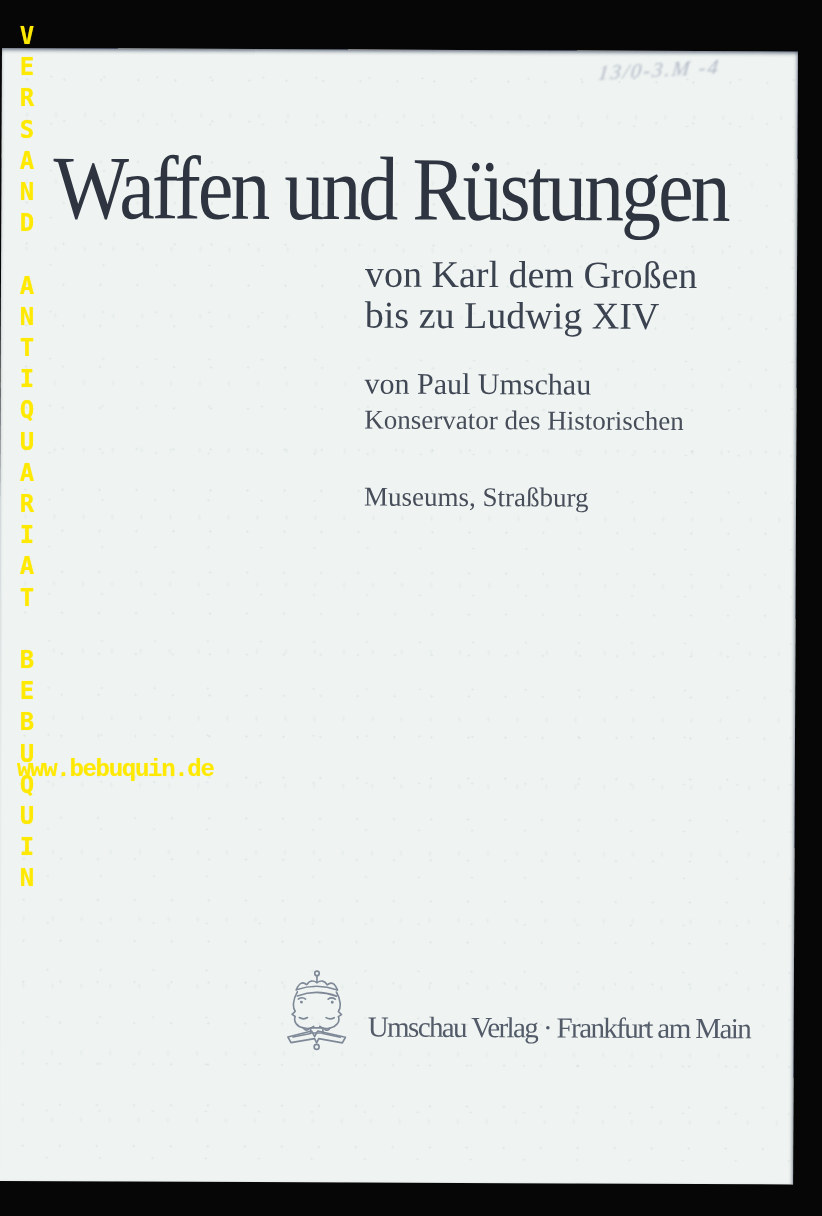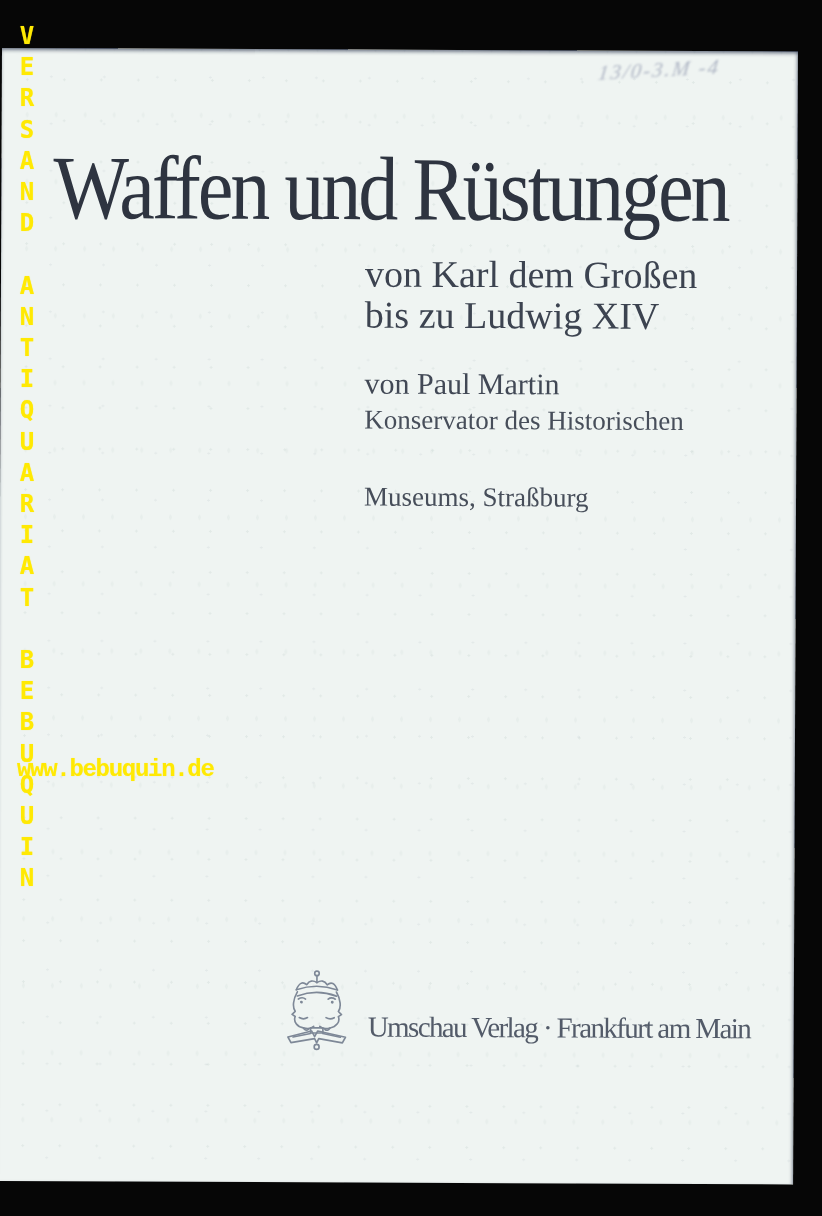--- a/index.html
+++ b/index.html
@@ -114,21 +114,21 @@
 
 <div class="photo">
 
   <div class="page" style="background-color: rgb(239, 244, 242);">
 
     <h1 class="title" style="color: rgb(46, 52, 64);">Waffen und Rüstungen</h1>
 
     <div class="subtitle-line l1">von Karl dem Großen</div>
     <div class="subtitle-line l2">bis zu Ludwig XIV</div>
 
-    <div class="byline">von Paul Martin</div>
+    <div class="byline">von Paul Umschau</div>
     <div class="role-line l1">Konservator des Historischen</div>
     <div class="role-line l2">Museums, Straßburg</div>
 
     <svg class="publisher-logo" viewBox="0 0 72 80" fill="none" xmlns="http://www.w3.org/2000/svg">
       <g stroke="#7e8897" stroke-width="1.6" fill="none" stroke-linecap="round" stroke-linejoin="round">
 
         <circle cx="36" cy="5" r="2.2"></circle>
         <path d="M36,7 L36,14"></path>
 
         <path d="M16,21 Q20,11 26,16 Q30,10 36,14 Q42,10 46,16 Q52,11 56,21"></path>

